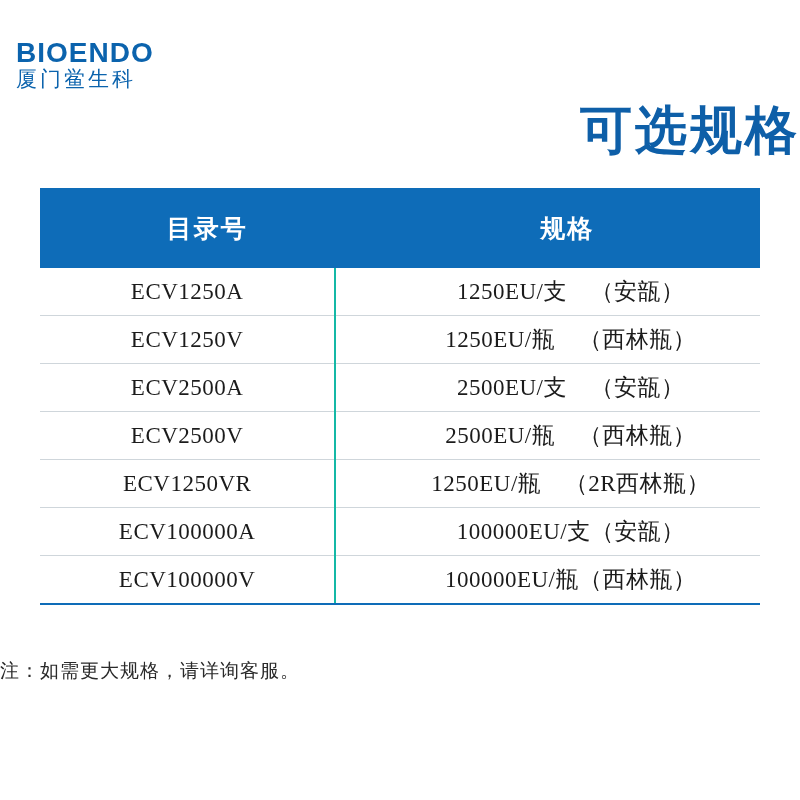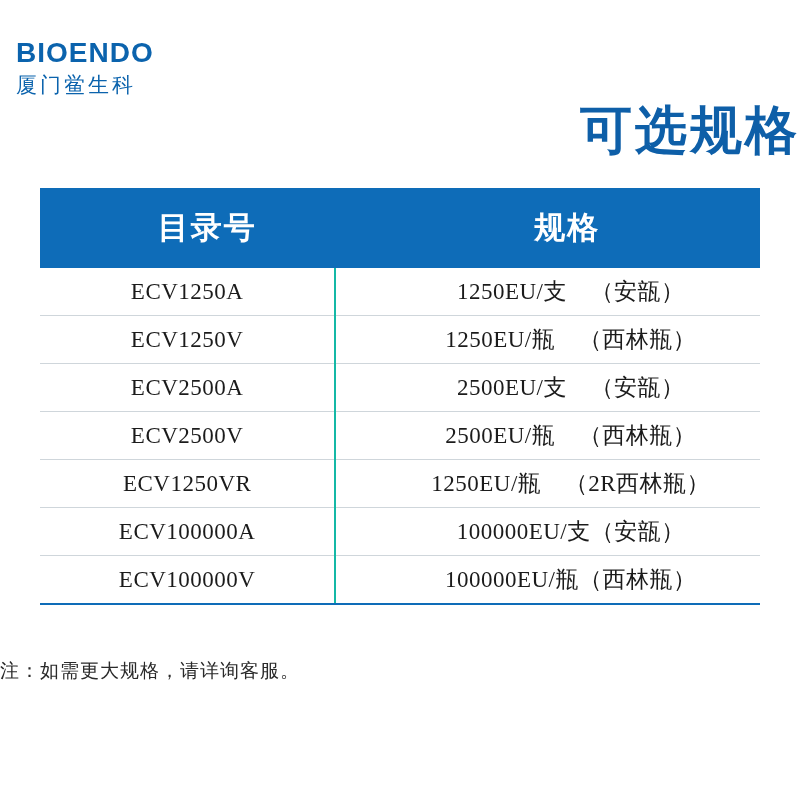--- a/index.html
+++ b/index.html
@@ -29,21 +29,20 @@
   }
   .logo-word {
     font-family: "Liberation Sans", sans-serif;
     font-weight: bold;
     font-size: 28px;
     letter-spacing: 1px;
     color: #0b63ad;
     line-height: 1.05;
   }
   .logo-cn {
-    margin-top: 6px;
     font-family: "Liberation Sans", sans-serif;
     font-size: 21px;
     color: #0b63ad;
     letter-spacing: 3px;
     line-height: 1.1;
   }
 
   
   .title {
     position: absolute;
@@ -66,21 +65,21 @@
     width: 720px;
   }
   table.spec {
     width: 100%;
     border-collapse: collapse;
     table-layout: fixed;
   }
   table.spec thead th {
     background: #0e6cb8;
     color: #ffffff;
-    font-size: 31px;
+    font-size: 25px;
     font-weight: bold;
     letter-spacing: 2px;
     height: 78px;
     text-align: center;
     border: none;
     padding-left: 40px;
   }
   table.spec thead th.col-left {
     width: 40%;
   }

